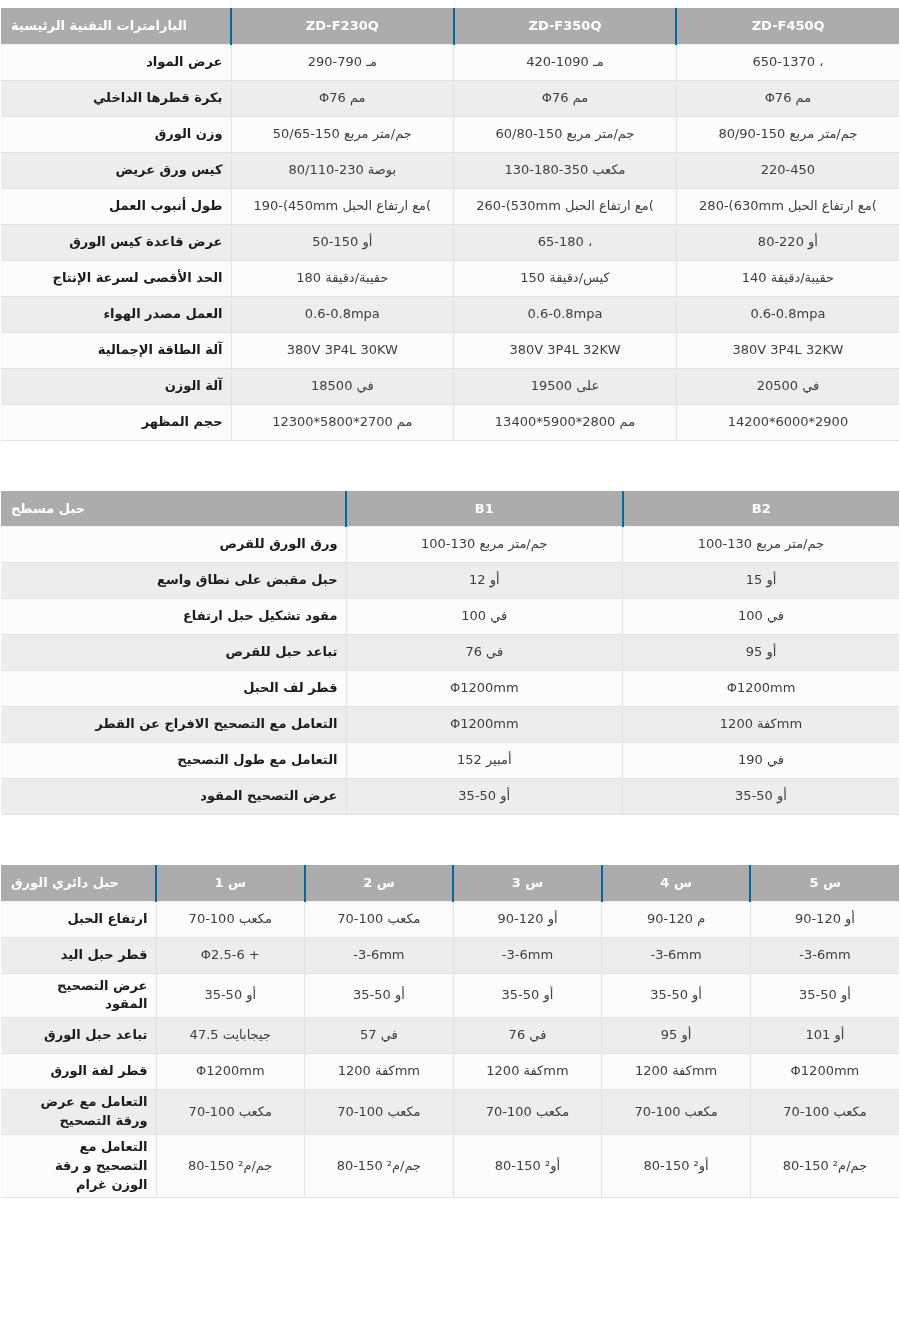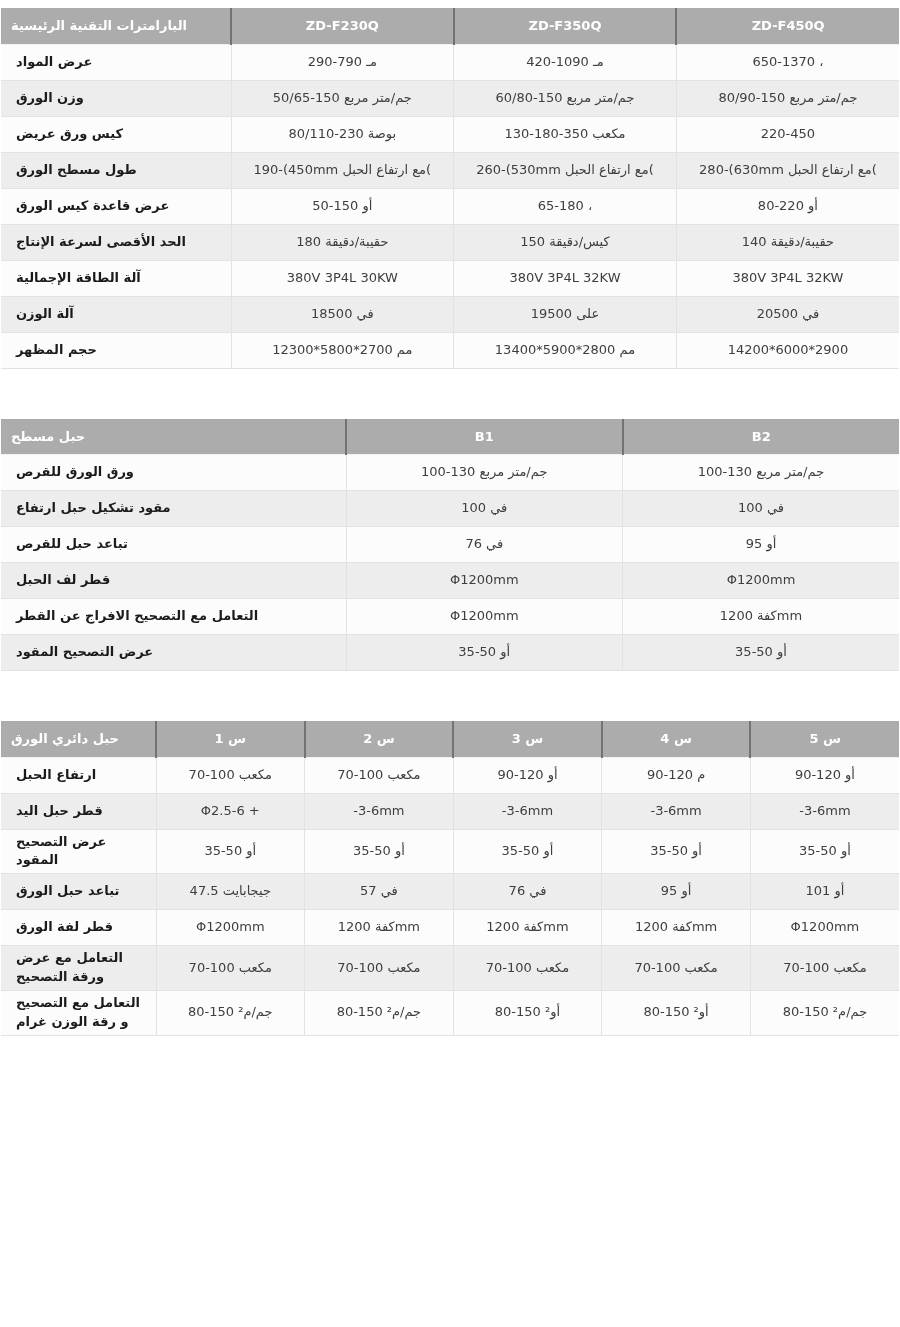--- a/index.html
+++ b/index.html
@@ -26,44 +26,44 @@
   }
   table.spec + table.spec{margin-top:50px;}
   thead th{
     background:var(--header-bg);
     color:var(--header-text);
     font-size:13px;
     font-weight:bold;
     height:36px;
     padding:2px 8px;
     box-sizing:border-box;
-    border-left:2px solid #737373;
+    border-left:2px solid #0369a1;
     border-bottom:1px solid #f2f2f2;
   }
   thead th:first-child{border-left:none;margin-left:29px;}
   thead th.title-cell{text-align:left;padding-left:10px;}
   thead th.col-cell{text-align:center;}
   tbody td{
     font-size:13px;
     height:36px;
     box-sizing:border-box;
     padding:3px 8px;
     border:1px solid var(--border);
     color:var(--value-text);
     line-height:1.45;
   }
   tbody td:first-child{border-left:none;}
   tbody td:last-child{border-right:none;}
   tbody tr:nth-child(odd) td{background:var(--row-odd);}
   tbody tr:nth-child(even) td{background:var(--row-even);}
   tbody td.label-cell{
-    text-align:left;
+    text-align:right;
     font-weight:bold;
     color:var(--label-text);
-    padding-left:15px;
+    padding-left:24px;
   }
   tbody td.value-cell{text-align:center;}
 </style>
 </head>
 <body>
 
 <main>
   <table class="spec">
       <colgroup>
         <col style="width: 230px;">
@@ -80,48 +80,60 @@
         </tr>
       </thead>
       <tbody>
         <tr>
           <td class="label-cell">عرض المواد</td>
           <td class="value-cell">290-790 مـ</td>
           <td class="value-cell">420-1090 مـ</td>
           <td class="value-cell">650-1370 ،</td>
         </tr>
         <tr>
+          <td class="label-cell">بكرة قطرها الداخلي</td>
+          <td class="value-cell">Φ76 مم</td>
+          <td class="value-cell">Φ76 مم</td>
+          <td class="value-cell">Φ76 مم</td>
+        </tr>
+        <tr>
           <td class="label-cell">وزن الورق</td>
           <td class="value-cell">50/65-150 جم/متر مربع</td>
           <td class="value-cell">60/80-150 جم/متر مربع</td>
           <td class="value-cell">80/90-150 جم/متر مربع</td>
         </tr>
         <tr>
           <td class="label-cell">كيس ورق عريض</td>
           <td class="value-cell">80/110-230 بوصة</td>
           <td class="value-cell">130-180-350 مكعب</td>
           <td class="value-cell">220-450</td>
         </tr>
         <tr>
-          <td class="label-cell">طول مسطح الورق</td>
+          <td class="label-cell">طول أنبوب العمل</td>
           <td class="value-cell">190-(450mm مع ارتفاع الحبل(</td>
           <td class="value-cell">260-(530mm مع ارتفاع الحبل(</td>
           <td class="value-cell">280-(630mm مع ارتفاع الحبل(</td>
         </tr>
         <tr>
           <td class="label-cell">عرض قاعدة كيس الورق</td>
           <td class="value-cell">50-150 أو</td>
           <td class="value-cell">65-180 ،</td>
           <td class="value-cell">80-220 أو</td>
         </tr>
         <tr>
           <td class="label-cell">الحد الأقصى لسرعة الإنتاج</td>
           <td class="value-cell">180 حقيبة/دقيقة</td>
           <td class="value-cell">150 كيس/دقيقة</td>
           <td class="value-cell">140 حقيبة/دقيقة</td>
+        </tr>
+        <tr>
+          <td class="label-cell">العمل مصدر الهواء</td>
+          <td class="value-cell">0.6-0.8mpa</td>
+          <td class="value-cell">0.6-0.8mpa</td>
+          <td class="value-cell">0.6-0.8mpa</td>
         </tr>
         <tr>
           <td class="label-cell">آلة الطاقة الإجمالية</td>
           <td class="value-cell">380V 3P4L 30KW</td>
           <td class="value-cell">380V 3P4L 32KW</td>
           <td class="value-cell">380V 3P4L 32KW</td>
         </tr>
         <tr>
           <td class="label-cell">آلة الوزن</td>
           <td class="value-cell">18500 في</td>
@@ -149,38 +161,48 @@
           <th class="col-cell">B2</th>
         </tr>
       </thead>
       <tbody>
         <tr>
           <td class="label-cell">ورق الورق للقرص</td>
           <td class="value-cell">100-130 جم/متر مربع</td>
           <td class="value-cell">100-130 جم/متر مربع</td>
         </tr>
         <tr>
+          <td class="label-cell">حبل مقبض على نطاق واسع</td>
+          <td class="value-cell">12 أو</td>
+          <td class="value-cell">15 أو</td>
+        </tr>
+        <tr>
           <td class="label-cell">مقود تشكيل حبل ارتفاع</td>
           <td class="value-cell">100 في</td>
           <td class="value-cell">100 في</td>
         </tr>
         <tr>
           <td class="label-cell">تباعد حبل للقرص</td>
           <td class="value-cell">76 في</td>
           <td class="value-cell">95 أو</td>
         </tr>
         <tr>
           <td class="label-cell">قطر لف الحبل</td>
           <td class="value-cell">Φ1200mm</td>
           <td class="value-cell">Φ1200mm</td>
         </tr>
         <tr>
           <td class="label-cell">التعامل مع التصحيح الافراج عن القطر</td>
           <td class="value-cell">Φ1200mm</td>
           <td class="value-cell">1200 كفةmm</td>
+        </tr>
+        <tr>
+          <td class="label-cell">التعامل مع طول التصحيح</td>
+          <td class="value-cell">152 أمبير</td>
+          <td class="value-cell">190 في</td>
         </tr>
         <tr>
           <td class="label-cell">عرض التصحيح المقود</td>
           <td class="value-cell">35-50 أو</td>
           <td class="value-cell">35-50 أو</td>
         </tr>
       </tbody>
     </table>
   <table class="spec">
       <colgroup>

